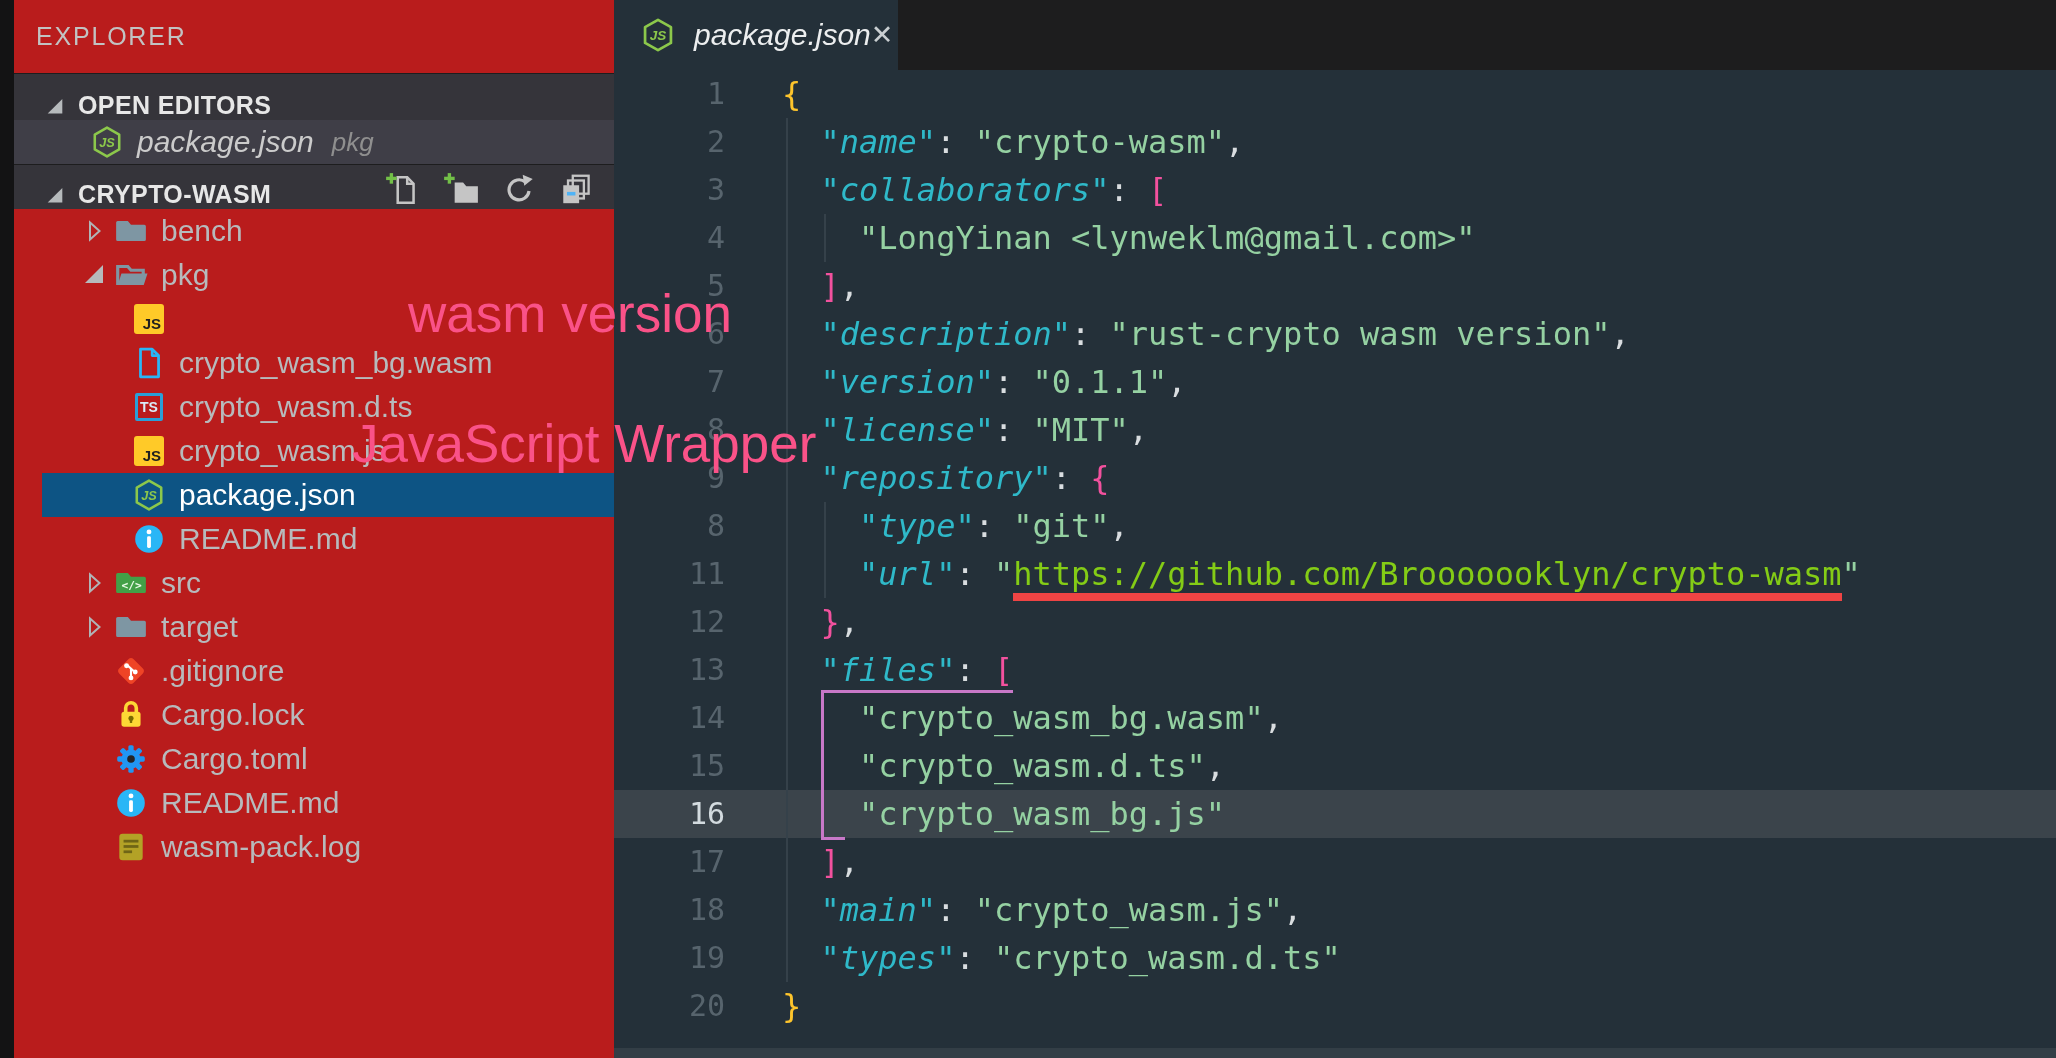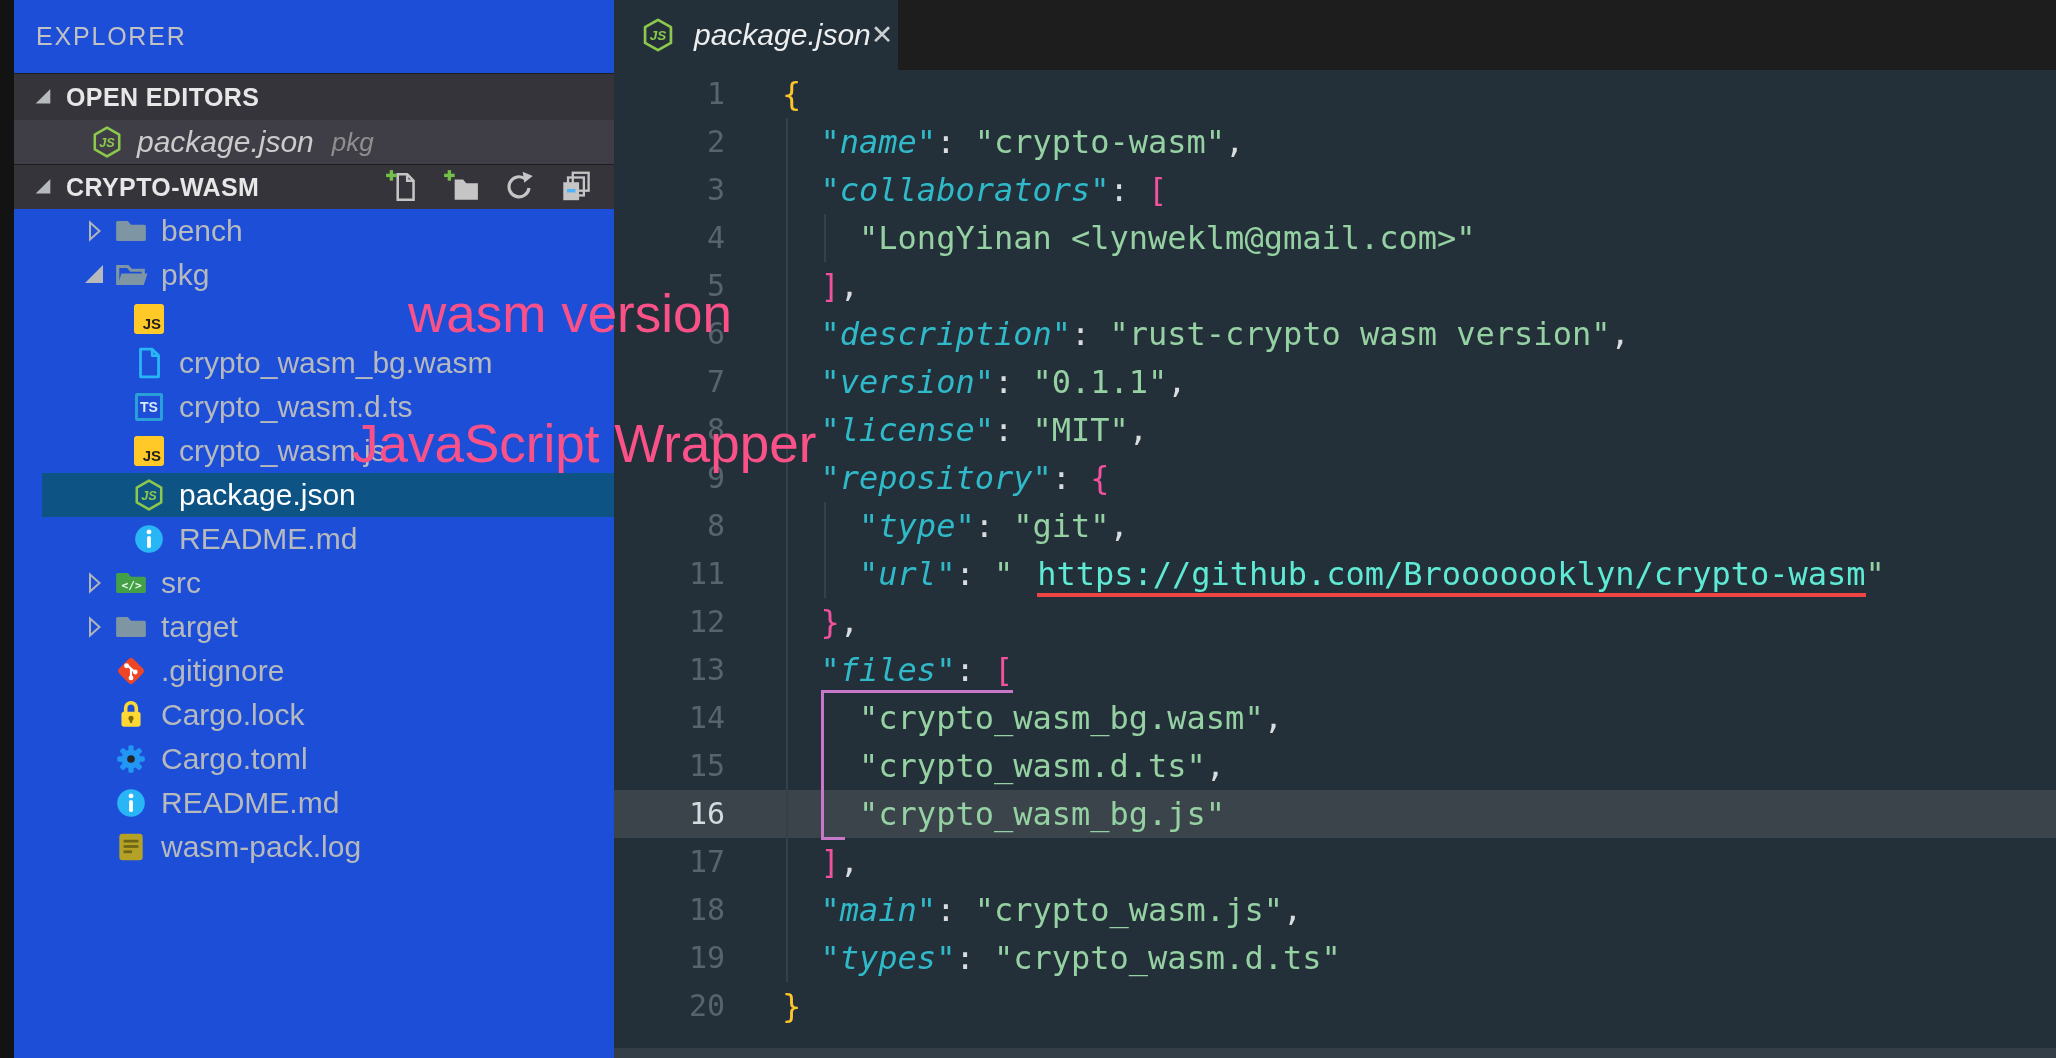--- a/index.html
+++ b/index.html
@@ -1,23 +1,23 @@
 <!DOCTYPE html>
 <html><head>
 <meta charset="utf-8">
 <style>
   html,body{margin:0;padding:0;width:2056px;height:1058px;overflow:hidden;background:#243039;
     font-family:"Liberation Sans",sans-serif;-webkit-font-smoothing:antialiased;}
   .app{display:flex;width:2056px;height:1058px;position:relative;}
   .leftstrip{width:14px;background:#131314;flex-shrink:0;}
   
-  .sidebar{width:600px;background:#1d4ed8;flex-shrink:0;position:relative;overflow:hidden;}
+  .sidebar{width:600px;background:#b91c1c;flex-shrink:0;position:relative;overflow:hidden;}
   .explorer-title{height:73px;display:flex;align-items:center;padding-left:22px;color:#c2c2c2;
     font-size:25px;letter-spacing:1.8px;}
-  .sec-header{height:46px;background:#35343a;display:flex;align-items:center;padding-left:16px;
+  .sec-header{height:46px;background:#35343a;display:flex;align-items:flex-end;padding-left:28px;
     color:#e7e7e7;font-weight:bold;font-size:25px;border-top:1px solid #1d1d1e;letter-spacing:.4px;}
   .proj-header{height:44px;}
   .twistie{width:26px;height:26px;margin-right:10px;flex-shrink:0;}
   .twistie svg,.chev svg{display:block;width:100%;height:100%;}
   .oe-row{height:44px;background:#3f3e47;display:flex;align-items:center;padding-left:76px;}
   .oe-file{font-style:italic;font-size:30px;color:#cbcbcb;}
   .oe-badge{font-style:italic;font-size:26px;color:#8f8f8f;margin-left:18px;}
   .actions{margin-left:auto;display:flex;gap:20px;margin-right:18px;align-items:center;}
   .action-icon{width:38px;height:38px;}
   .action-icon svg{display:block;width:100%;height:100%;}
@@ -51,21 +51,21 @@
   .ln{width:111px;text-align:right;color:#57646d;font-family:"DejaVu Sans Mono",monospace;font-size:30px;
     line-height:48px;flex-shrink:0;}
   .cl.cur .ln{color:#d3dbdf;}
   .ct{font-family:"DejaVu Sans Mono",monospace;font-size:32px;line-height:48px;white-space:pre;
     padding-left:57px;color:#d9dde0;}
   .tk-k{color:#2fb9c9;font-style:italic;}
   .tk-s{color:#95d1a2;}
   .tk-p{color:#d9dde0;}
   .tk-y{color:#fdc42c;}
   .tk-m{color:#f2519e;}
-  .tk-u{color:#5eead4;border-bottom:4px solid #ef4444;margin-left:24px;}
+  .tk-u{color:#84cc16;border-bottom:8px solid #ef4444;}
   .hstrip{position:absolute;left:0;right:0;bottom:0;height:10px;background:#333e46;}
   
   .anno{position:absolute;color:#fa5288;font-size:53px;white-space:nowrap;z-index:60;}
 </style>
 </head>
 <body>
 
 <div class="app">
   <div class="leftstrip"></div>
 

